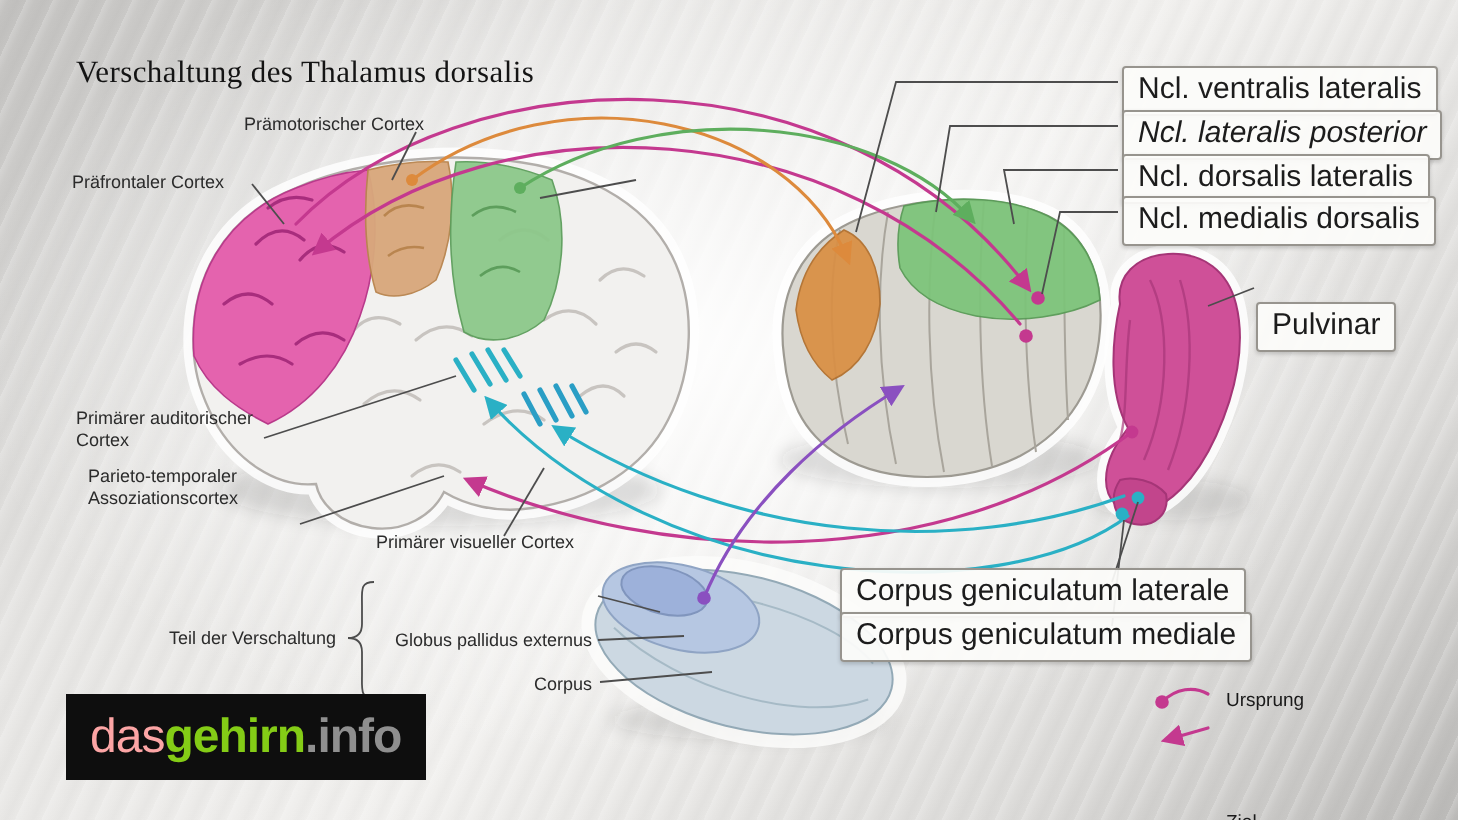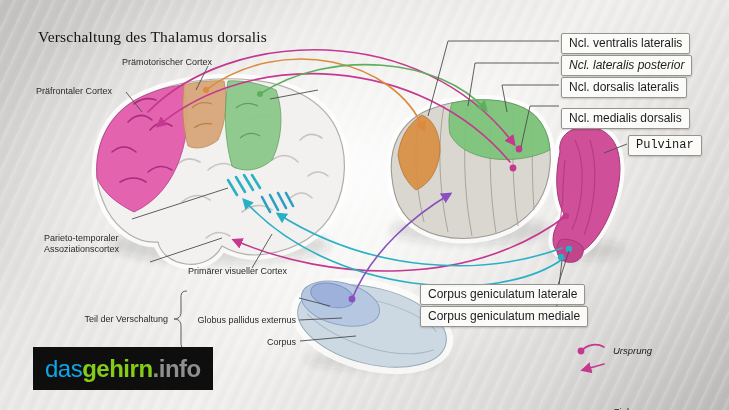--- a/index.html
+++ b/index.html
@@ -12,37 +12,37 @@
     background:
       radial-gradient(ellipse at 45% 42%, rgba(255,255,255,.92), rgba(255,255,255,0) 62%),
       repeating-linear-gradient(115deg, rgba(255,255,255,.20) 0px, rgba(255,255,255,0) 4px, rgba(0,0,0,.02) 8px, rgba(255,255,255,0) 12px),
       linear-gradient(135deg,#c2c1bf 0%,#e6e5e3 28%,#f1f0ee 52%,#dcdbd9 80%,#b9b8b6 100%);
     padding-left: 12px;
   }
   svg{position:absolute;left:0;top:0;}
   .label{position:absolute;font-size:9px;line-height:1.25;color:#2b2b2b;}
   .right{text-align:right;}
   .box{
-    position:absolute;font-size:12px;line-height:1.1;color:#1c1c1c;
+    position:absolute;font-size:15px;line-height:1.1;color:#1c1c1c;
     background:rgba(252,252,250,.93);border:1px solid #97948e;border-radius:2px;
     padding:3px 7px;white-space:nowrap;box-shadow:0 1px 2px rgba(0,0,0,.18);
   }
   #title{
     position:absolute;left:38px;top:28px;
     font-family:"Liberation Serif",serif;font-size:15.5px;color:#141414;letter-spacing:.2px;
   }
   #logo{
     position:absolute;left:33px;top:347px;height:43px;background:#0e0e0e;
     display:flex;align-items:center;padding:0 12px;
   }
   #logo span{font-size:24px;letter-spacing:-0.5px;line-height:1;}
-  .logo-das{color:#0ea5e9;font-weight:normal;}
+  .logo-das{color:#fca5a5;font-weight:normal;}
   .logo-gehirn{color:#84cc16;font-weight:bold;}
   .logo-info{color:#8f8f8f;font-weight:bold;}
-  .legend-text{position:absolute;font-size:9.5px;color:#1a1a1a;font-style:italic;}
+  .legend-text{position:absolute;font-size:9.5px;color:#1a1a1a;}
   
   .s-magenta{stroke:var(--magenta);} .f-magenta{fill:var(--magenta);}
   .s-orange{stroke:var(--orange);}   .f-orange{fill:var(--orange);}
   .s-green{stroke:var(--green);}     .f-green{fill:var(--green);}
   .s-cyan{stroke:var(--cyan);}       .f-cyan{fill:var(--cyan);}
   .s-purple{stroke:var(--purple);}   .f-purple{fill:var(--purple);}
   .conn{fill:none;stroke-width:1.6;stroke-linecap:round;}
   .lline{fill:none;stroke:#4d4d4d;stroke-width:.9;}
 </style>
 </head>
@@ -223,28 +223,29 @@
       <path class="conn s-magenta" d="M581,351 C588,344 597,343 604,347"></path>
       <circle cx="581" cy="351" r="3.4" class="f-magenta"></circle>
       <path class="conn s-magenta" marker-end="url(#ar-m)" d="M604,364 L583,370"></path>
     </g>
   </svg>
 
   <div id="title">Verschaltung des Thalamus dorsalis</div>
 
   <div class="label right" style="left:100px;top:57px;width:112px;">Prämotorischer Cortex</div>
   <div class="label" style="left:36px;top:86px;">Präfrontaler Cortex</div>
+  <div class="label" style="left:38px;top:204px;width:95px;">Primärer auditorischer Cortex</div>
   <div class="label" style="left:44px;top:233px;width:100px;">Parieto-temporaler Assoziationscortex</div>
   <div class="label" style="left:188px;top:266px;">Primärer visueller Cortex</div>
 
   <div class="box" style="left:561px;top:33px;">Ncl. ventralis lateralis</div>
   <div class="box" style="left:561px;top:55px;font-style:italic;">Ncl. lateralis posterior</div>
   <div class="box" style="left:561px;top:77px;">Ncl. dorsalis lateralis</div>
-  <div class="box" style="left:561px;top:108px;">Ncl. medialis dorsalis</div>
-  <div class="box" style="left:628px;top:135px;font-family:Liberation Mono, monospace;">Pulvinar</div>
+  <div class="box" style="left:561px;top:98px;">Ncl. medialis dorsalis</div>
+  <div class="box" style="left:628px;top:151px;">Pulvinar</div>
   <div class="box" style="left:420px;top:284px;">Corpus geniculatum laterale</div>
   <div class="box" style="left:420px;top:306px;">Corpus geniculatum mediale</div>
 
   <div class="label right" style="left:190px;top:315px;width:106px;">Globus pallidus externus</div>
   <div class="label right" style="left:190px;top:337px;width:106px;">Corpus</div>
   <div class="label right" style="left:66px;top:314px;width:102px;">Teil der Verschaltung</div>
 
   <div class="legend-text" style="left:613px;top:345px;">Ursprung</div>
   <div class="legend-text" style="left:613px;top:362px;margin-top:44px;">Ziel</div>
 

